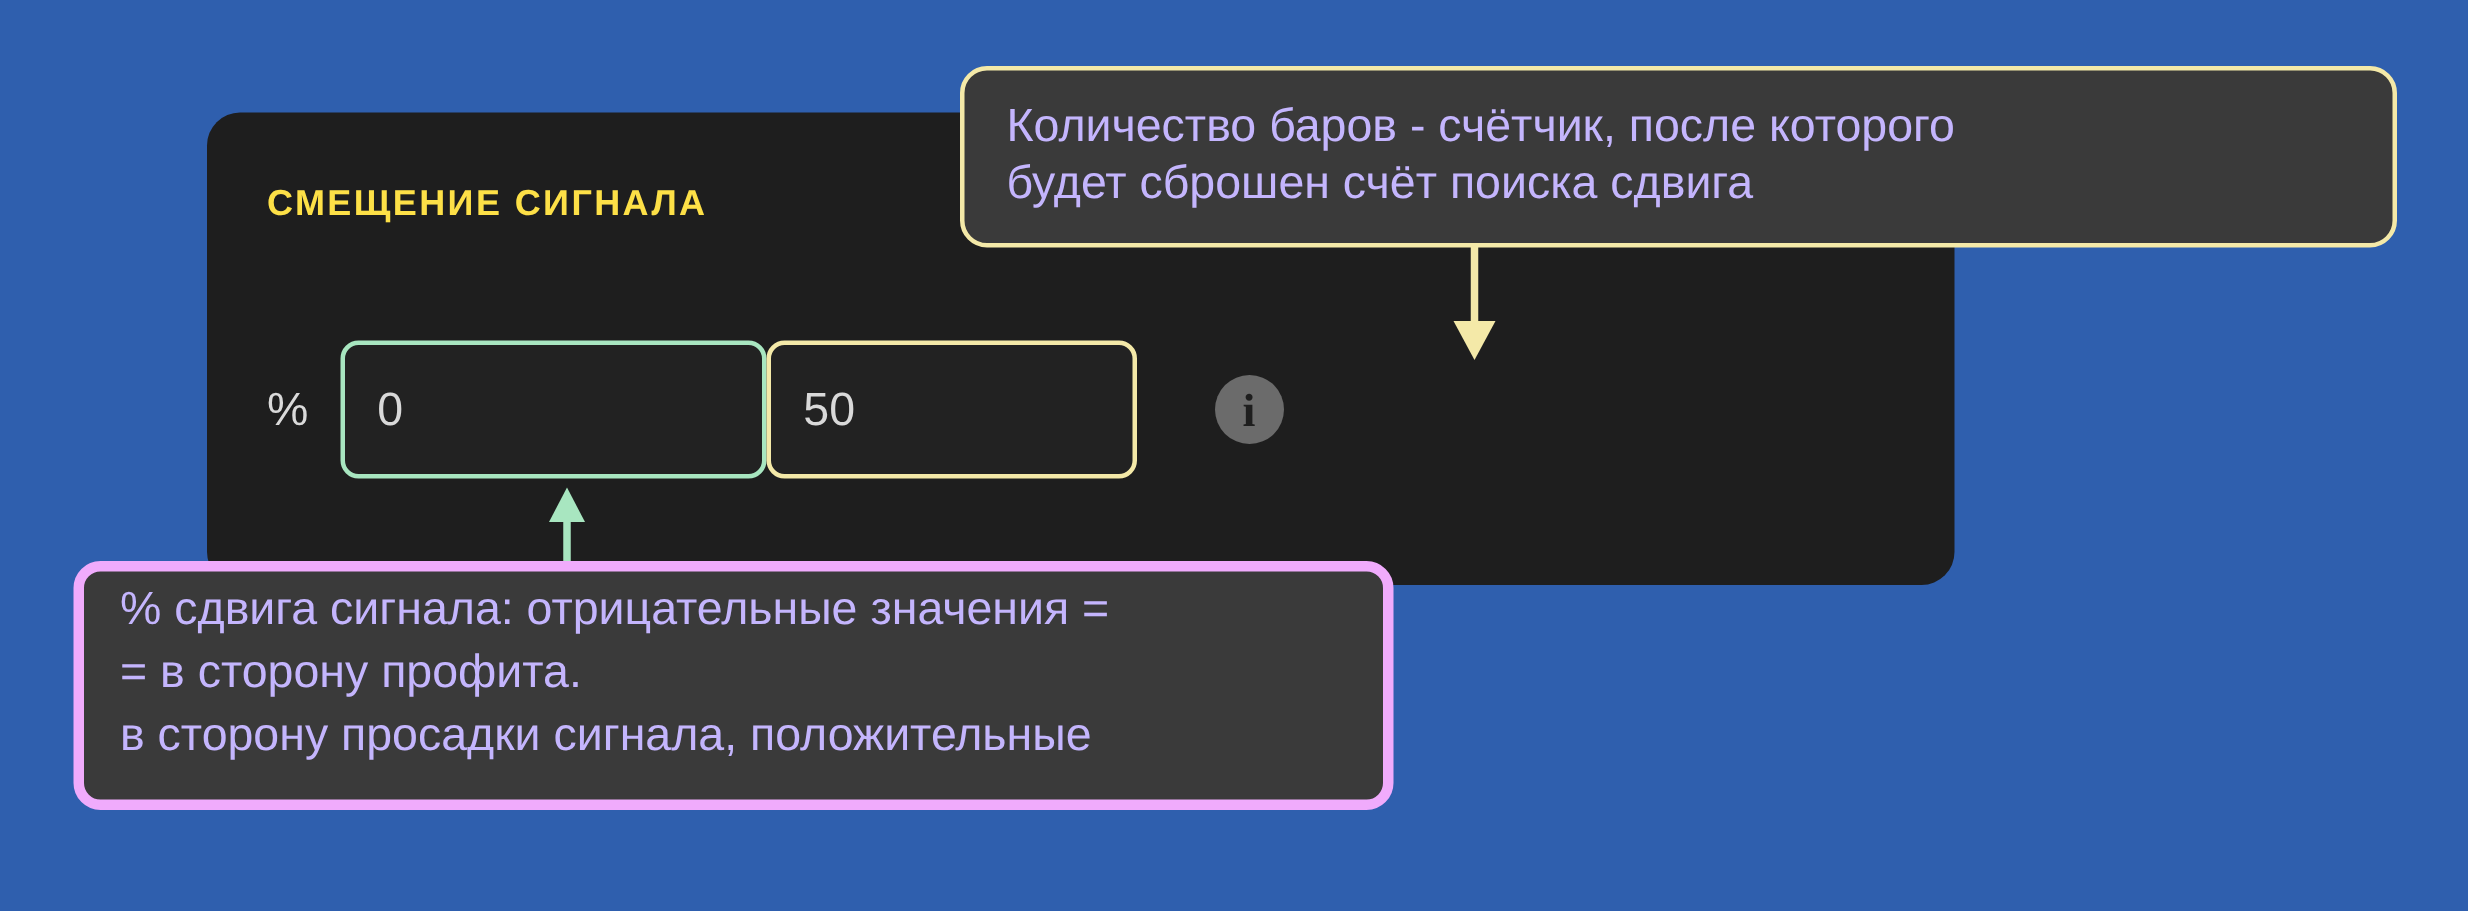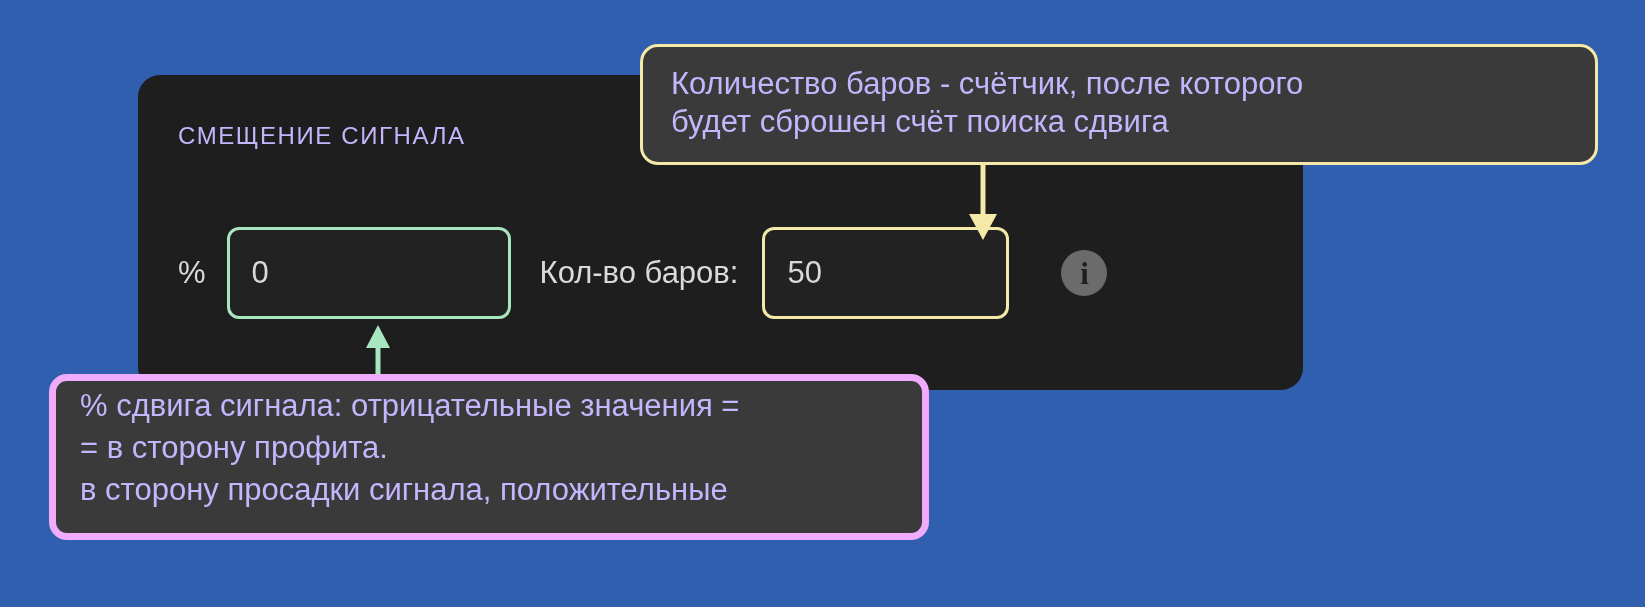--- a/index.html
+++ b/index.html
@@ -26,23 +26,23 @@
     background: #1e1e1e;
     border-radius: 22px;
   }
 
   .panel-title {
     position: absolute;
     left: 40px;
     top: 47px;
     font-size: 24px;
     letter-spacing: 1.6px;
-    color: #c4b5fd;
+    color: #fde047;
     white-space: nowrap;
-    font-weight: 400;
+    font-weight: 700;
   }
 
   .row {
     position: absolute;
     left: 40px;
     top: 152px;
     height: 92px;
     display: flex;
     align-items: center;
   }
@@ -139,21 +139,20 @@
   <div class="panel-title">СМЕЩЕНИЕ СИГНАЛА</div>
 
   <div class="row">
 
     <span class="field-label label-pct">%</span>
 
     <div class="text-input input-pct">
       <span>0</span>
     </div>
 
-    <span class="field-label label-bars">Кол-во баров:</span>
 
     <div class="text-input input-bars">
       <span>50</span>
     </div>
 
     <div class="info-icon">
       <span>i</span>
     </div>
 
   </div>

